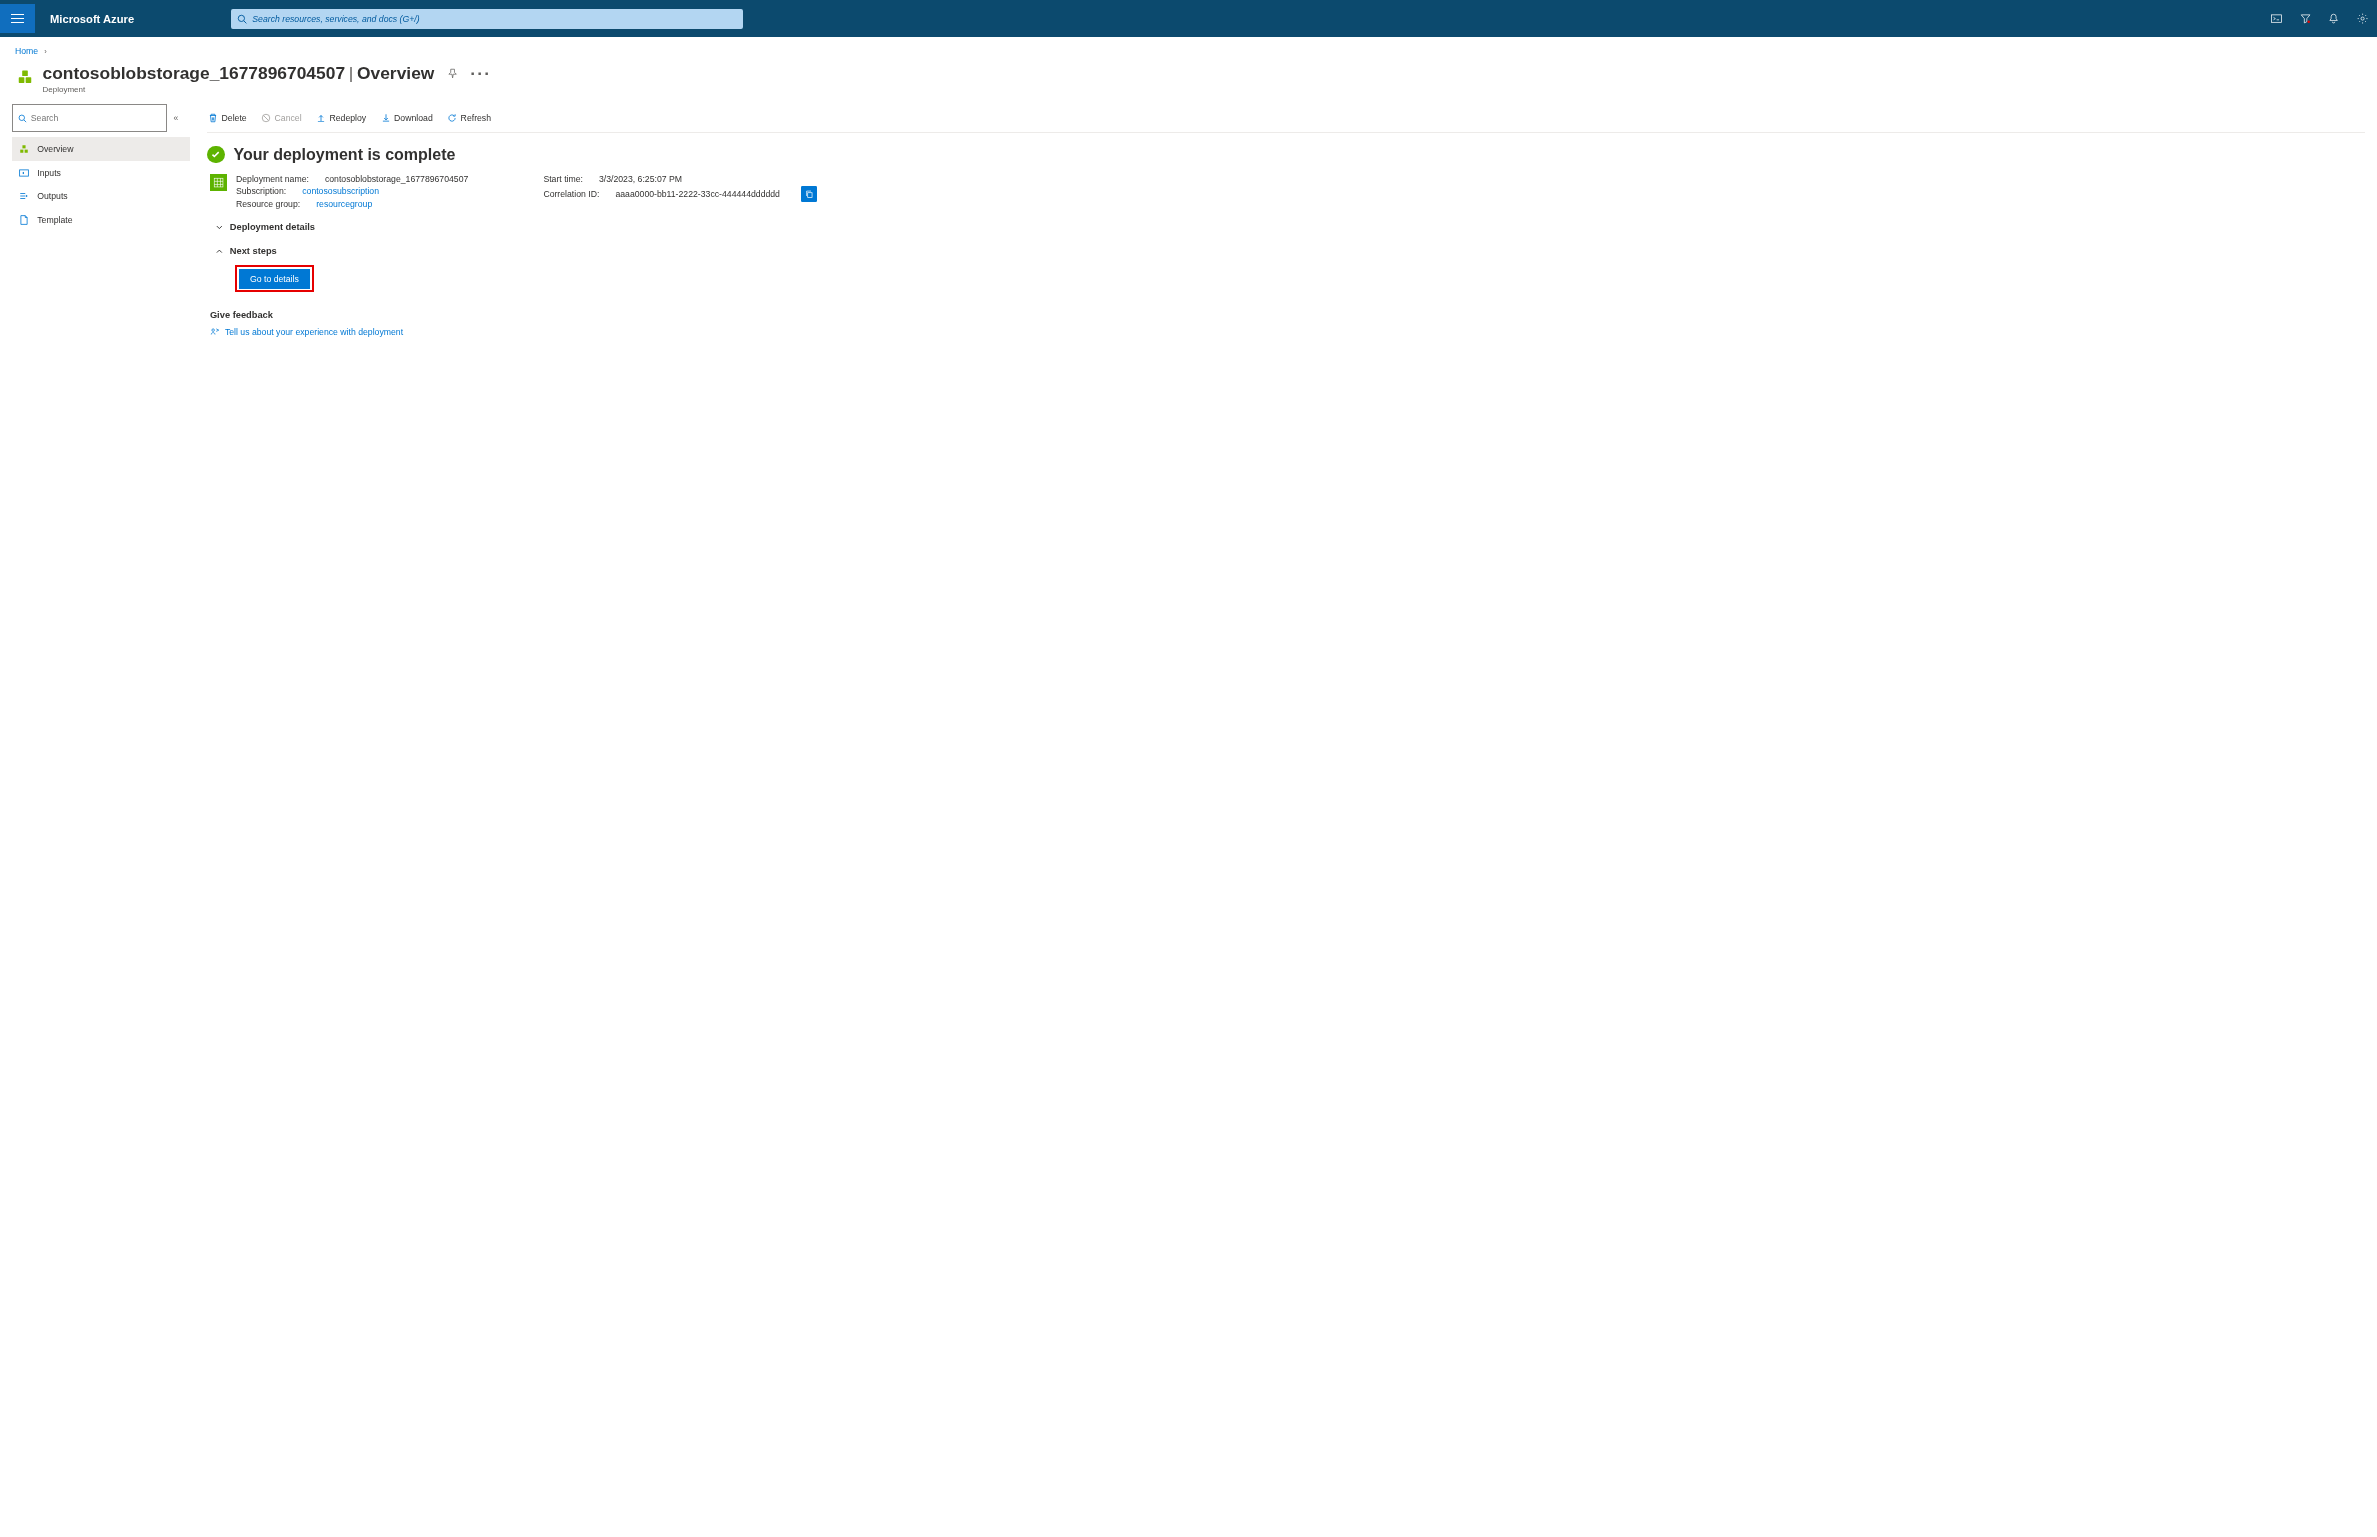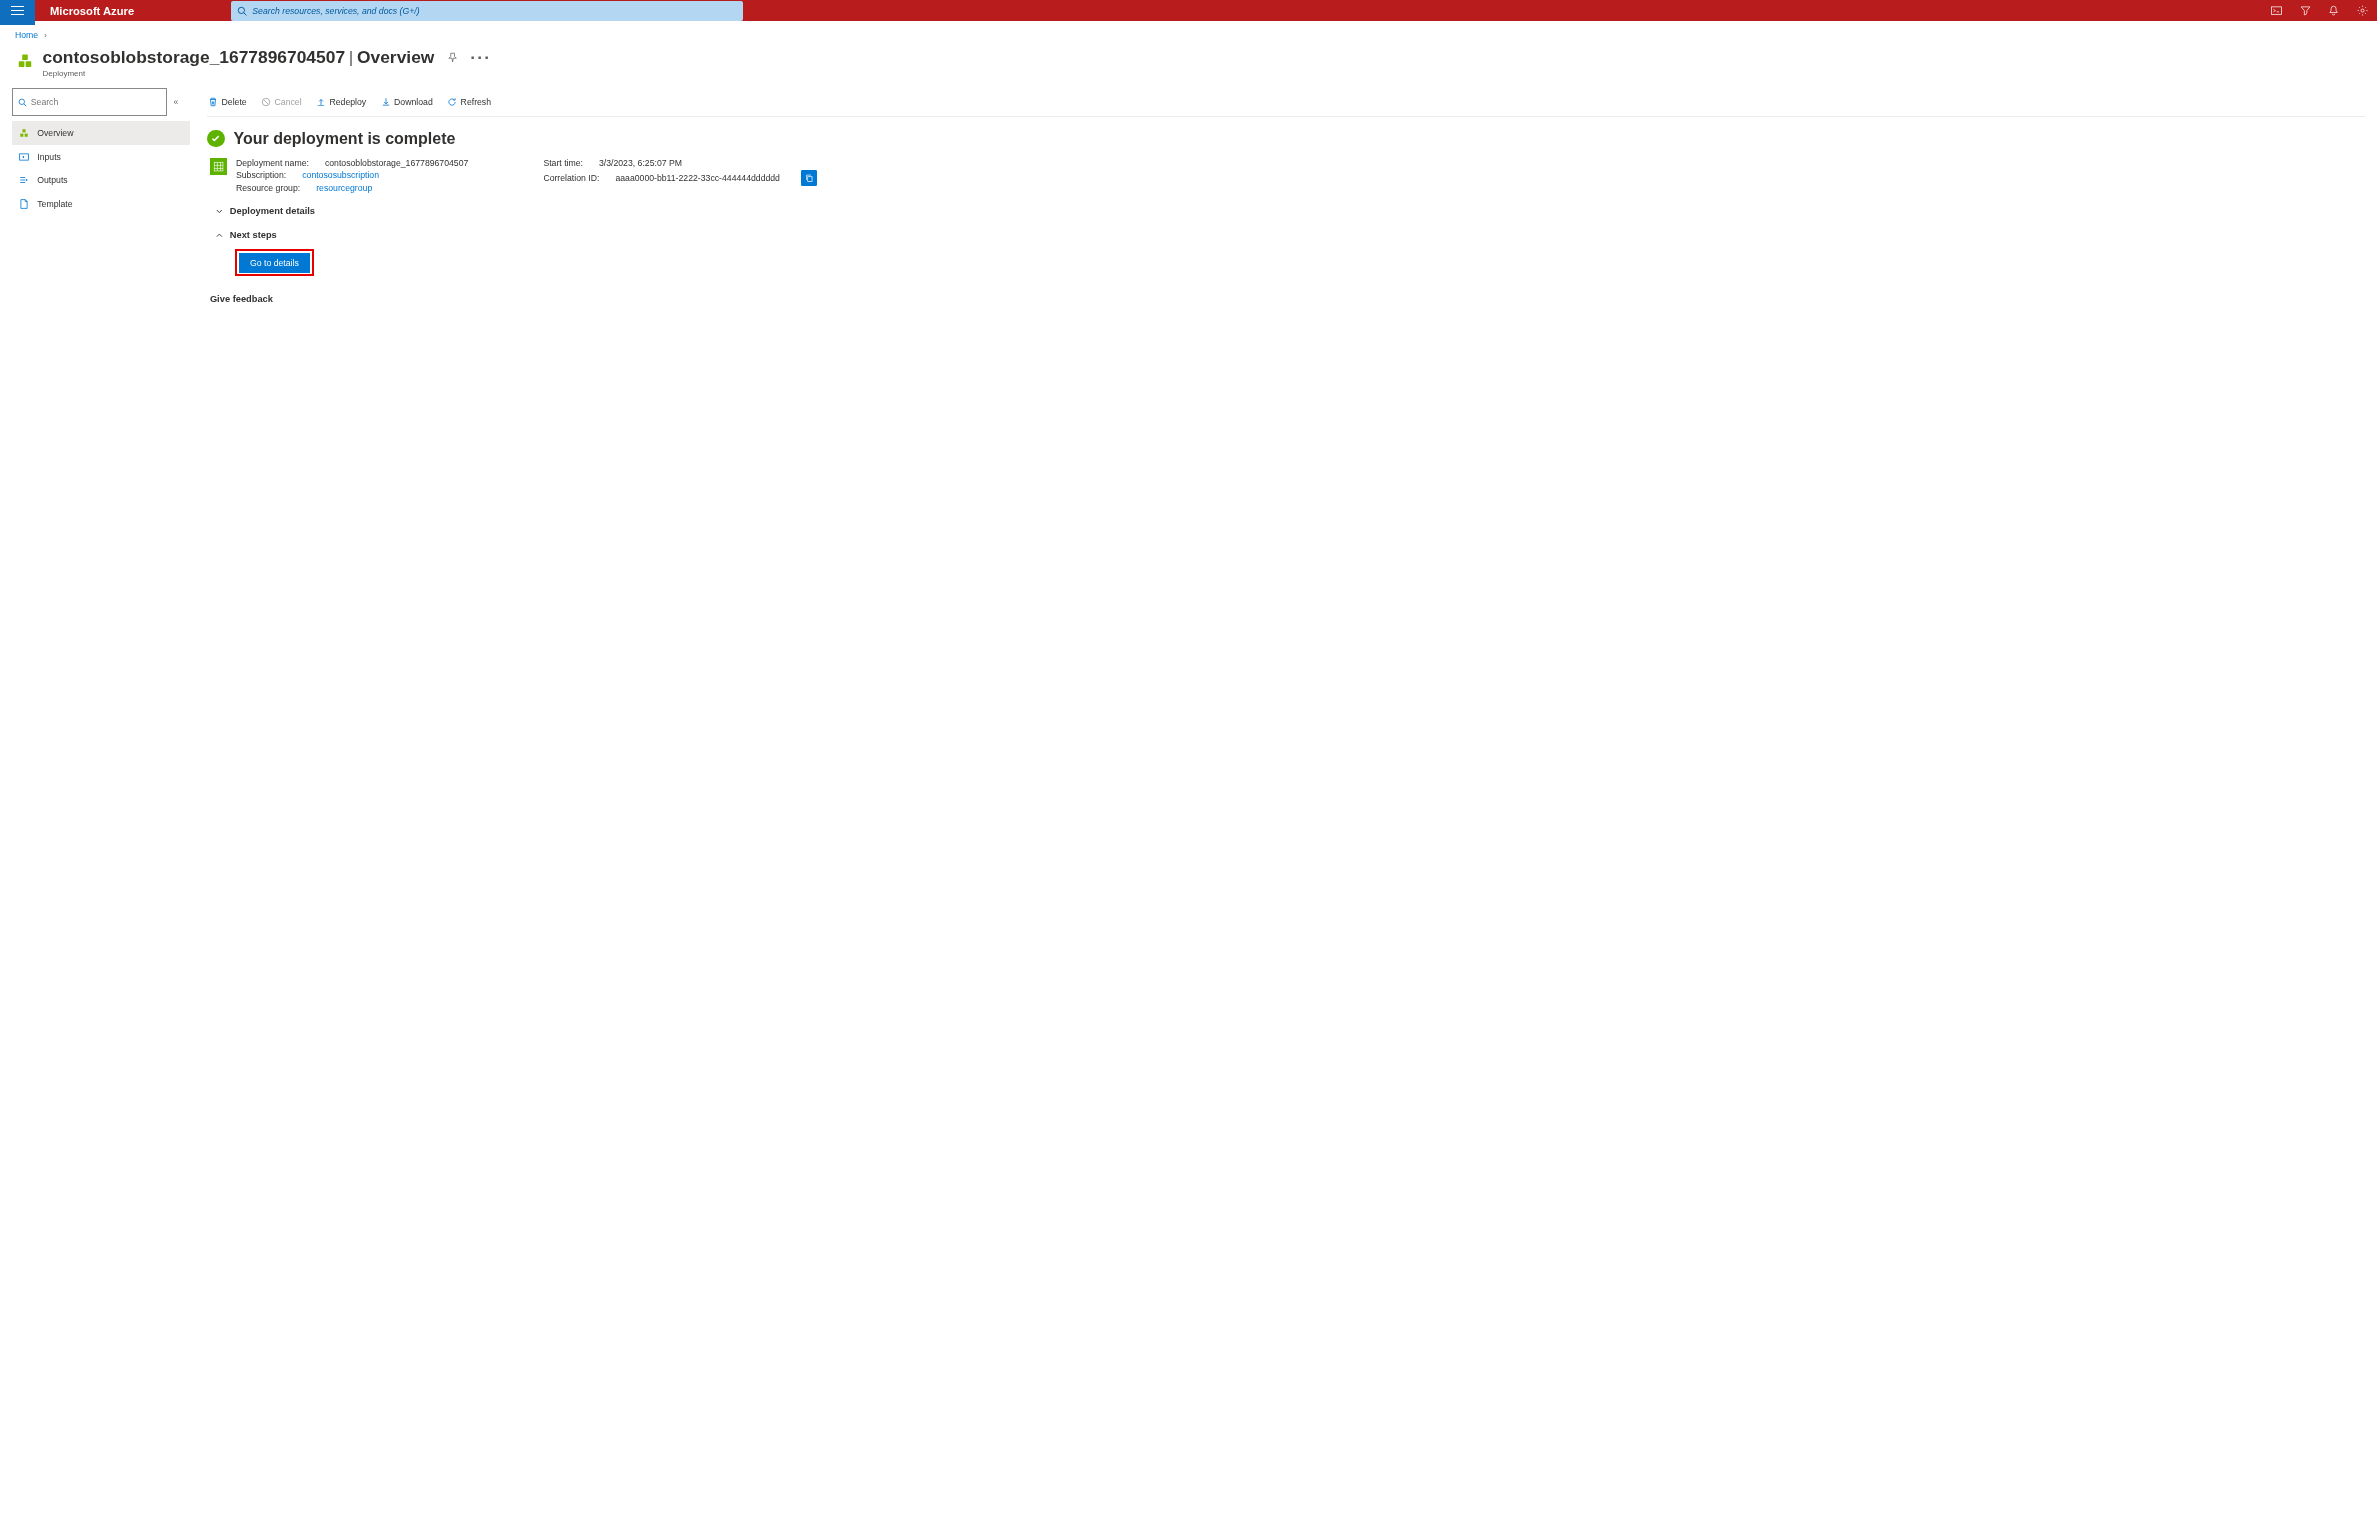--- a/index.html
+++ b/index.html
@@ -1,20 +1,20 @@
 <!DOCTYPE html>
 <html style="font-size:10px"><head>
 <meta charset="utf-8">
 <style>
   * { box-sizing: border-box; margin: 0; padding: 0; }
   body { font-family: "Segoe UI", -apple-system, sans-serif; font-size: 8.7px; color: #323130; background: #fff; overflow-x: hidden; }
   a { text-decoration: none; }
 
   
-  .topbar { background: #b91c1c; height: 21px; display: flex; align-items: center; color: #fff; }
+  .topbar { background: #0c4a6e; height: 37px; display: flex; align-items: center; color: #fff; }
   .hamburger-wrap { width: 35px; height: 29px; display:flex; align-items:center; justify-content:center; background:#106ebe; }
   .hamburger { width: 12.4px; height: 8.7px; display:flex; flex-direction:column; justify-content:space-between; cursor:pointer; }
   .hamburger span { display:block; height:1.2px; background:#fff; }
   .brand { font-size: 11.2px; font-weight: 600; padding: 0 15px; cursor:pointer; }
   .searchbar { flex: 0 0 512px; height: 20px; background: #b3d6f2; border-radius: 1.9px; display:flex; align-items:center; padding: 0 6.2px; margin-left: 82px; }
   .searchbar svg { flex:0 0 10px; }
   .searchbar input { flex:1; border:none; background:transparent; outline:none; font-size:8.7px; color:#005a9e; padding-left:5px; font-style: italic; }
   .searchbar input::placeholder { color:#005a9e; font-style: italic; }
   .topbar-spacer { flex:1; }
   .topbar-icons { display:flex; align-items:center; gap: 16px; padding-right: 8.7px; }
@@ -328,15 +328,23 @@
             <path d="M3 9l4-4 4 4"></path>
           </svg>
         <span>Next steps</span>
       </div>
       <div class="go-btn-wrap">
         <span class="go-btn">Go to details</span>
       </div>
     </div>
 
     <div class="feedback-head">Give feedback</div>
+    <div class="feedback-link">
+      <svg width="10" height="10" viewBox="0 0 16 16" fill="none" stroke="#0078d4" stroke-width="1.2">
+          <circle cx="5" cy="5" r="2"></circle>
+          <path d="M2 12c0-2 1.5-3 3-3s3 1 3 3"></path>
+          <path d="M10 3l4 2-4 2"></path>
+        </svg>
+      <span>Tell us about your experience with deployment</span>
+    </div>
   </div>
 </div>
 
 
 </body></html>

